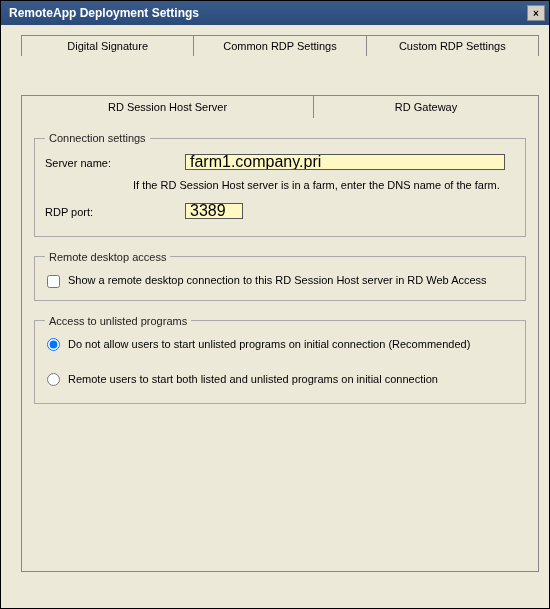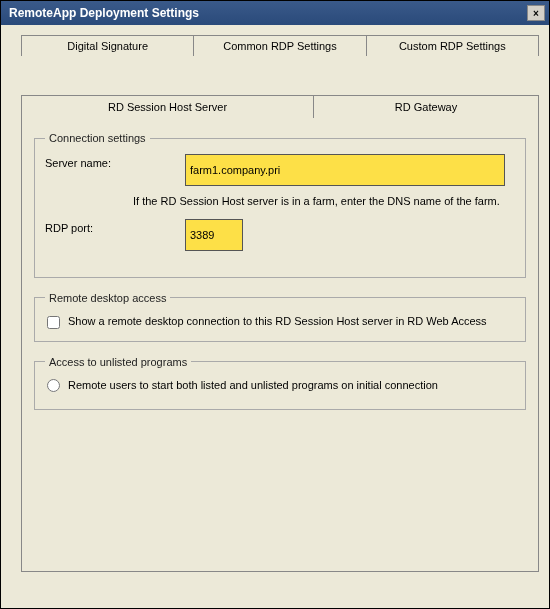--- a/index.html
+++ b/index.html
@@ -78,25 +78,25 @@
     margin: 0 0 14px 0;
     padding: 10px 10px 12px 10px;
     background: #ece9d8;
   }
   legend { padding: 0 4px; font-size: 11px; color: #222; }
   .row { display: flex; align-items: flex-start; margin-bottom: 8px; }
   .row .lbl { width: 140px; padding-top: 3px; }
   .row .ctl { flex: 1; }
   input[type="text"].tb {
     border: 1px solid #555;
-    background: #fde047;
+    background: #fef9c3;
     font-family: Tahoma, Arial, sans-serif;
-    font-size: 11px;
+    font-size: 16px;
     padding: 2px 4px;
-    height: 32px;
+    height: 16px;
   }
   .tb-wide { width: 320px; }
   .tb-narrow { width: 58px; }
   .hint { margin: 6px 0 10px 88px; line-height: 1.35; }
   .chkrow { display: flex; align-items: flex-start; }
   .chkrow input { margin: 2px 8px 0 2px; }
   .chklabel { flex: 1; line-height: 1.35; }
   .radiorow { display: flex; align-items: flex-start; margin-bottom: 20px; }
   .radiorow:last-child { margin-bottom: 4px; }
   .radiorow input { margin: 1px 8px 0 2px; }
@@ -150,39 +150,43 @@
 
           <div class="row">
             <div class="lbl">Server name:</div>
             <div class="ctl">
               <input type="text" class="tb tb-wide" value="farm1.company.pri" style="">
             </div>
           </div>
 
           <div class="hint">If the RD Session Host server is in a farm, enter the DNS name of the farm.</div>
 
-          <div class="row" style="margin-bottom:14px">
+          <div class="row" style="margin-bottom:5px">
             <div class="lbl">RDP port:</div>
             <div class="ctl">
               <input type="text" class="tb tb-narrow" value="3389" style="">
             </div>
           </div>
         </fieldset>
 
         <fieldset>
           <legend>Remote desktop access</legend>
           <div class="chkrow">
             <input type="checkbox" style="">
             <div class="chklabel">Show a remote desktop connection to this RD Session Host server in RD Web Access</div>
           </div>
         </fieldset>
 
         <fieldset>
           <legend>Access to unlisted programs</legend>
 
+          <div class="radiorow">
+            <input type="radio" name="unlisted" checked="" style="">
+            <div class="radiolabel">Do not allow users to start unlisted programs on initial connection (Recommended)</div>
+          </div>
 
           <div class="radiorow">
             <input type="radio" name="unlisted" style="">
             <div class="radiolabel">Remote users to start both listed and unlisted programs on initial connection</div>
           </div>
         </fieldset>
 
       </div>
     </div>
 

